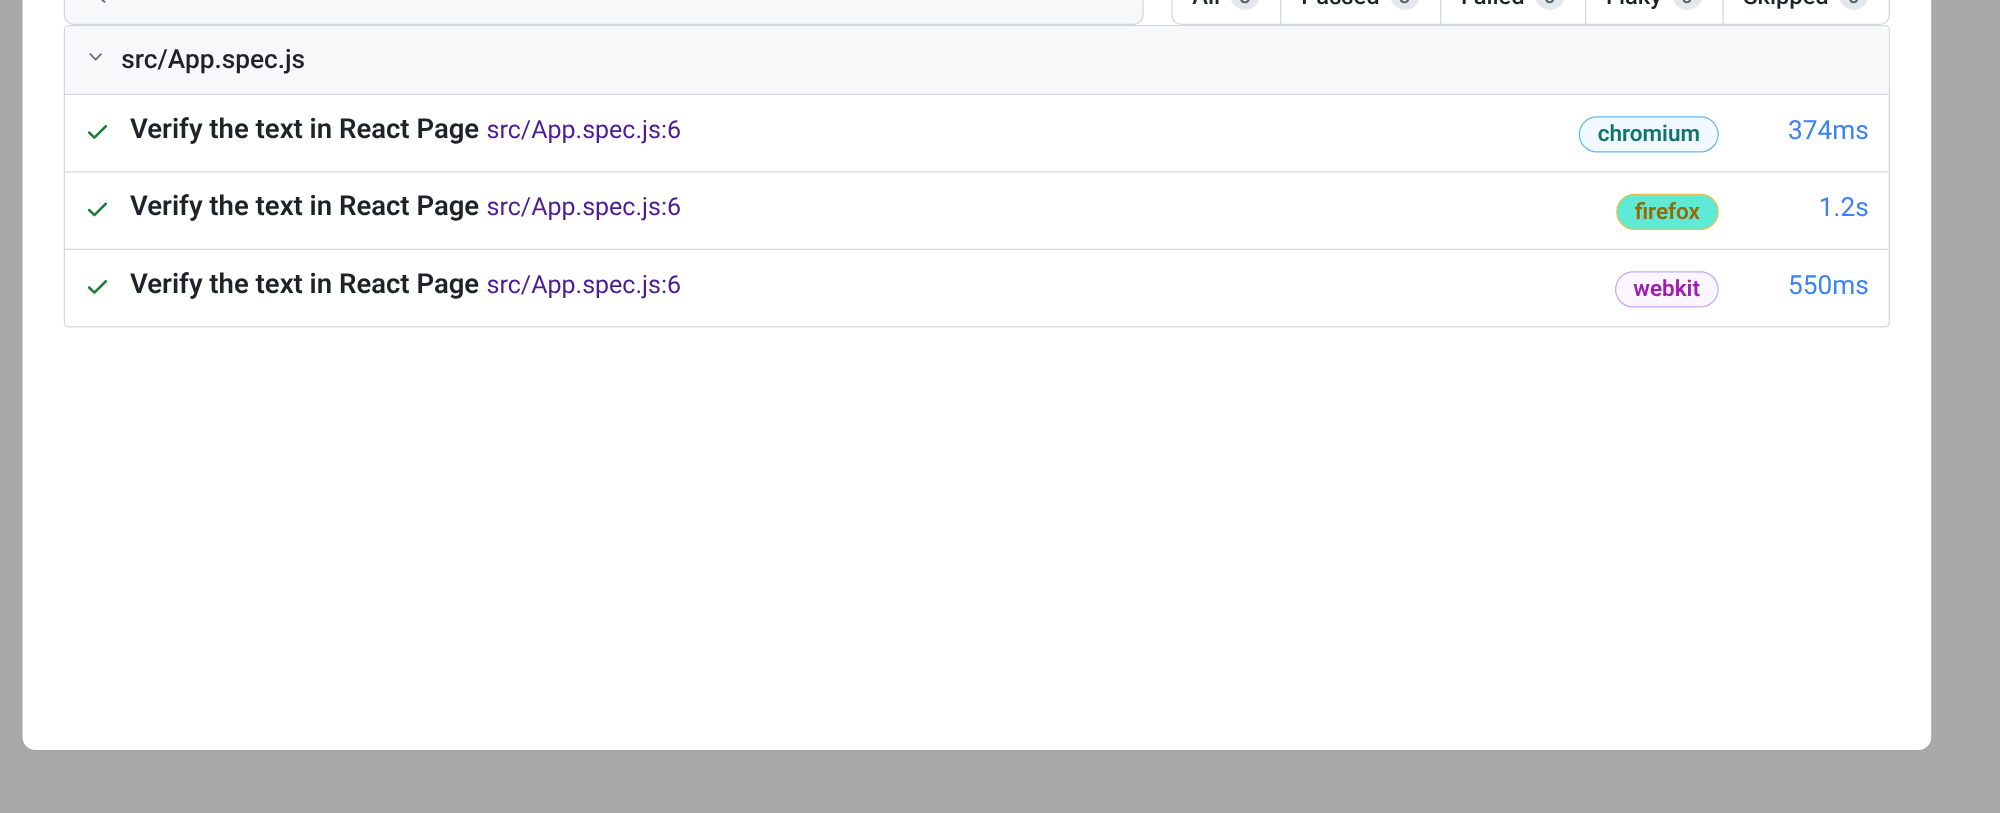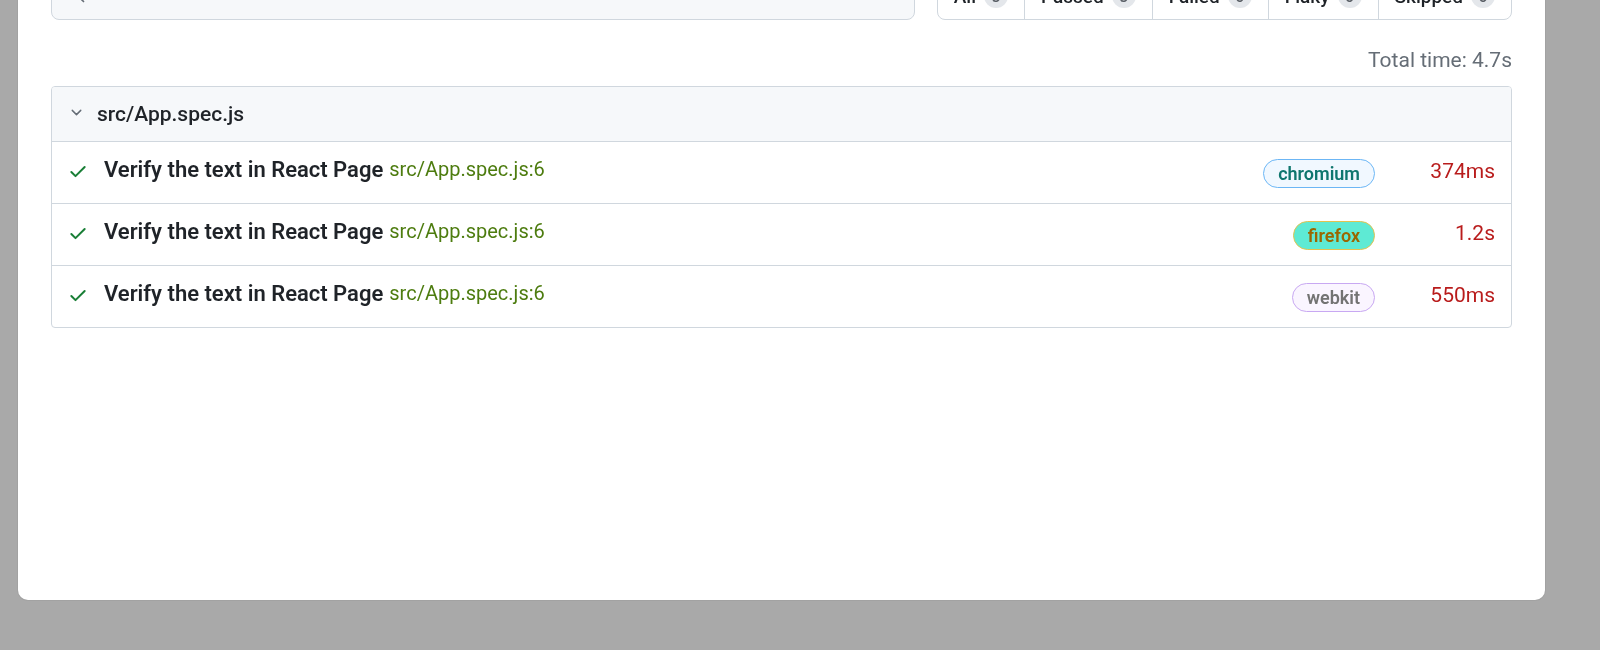--- a/index.html
+++ b/index.html
@@ -119,38 +119,38 @@
       gap: 6px;
       padding-left: 4px;
     }
     .test-title {
       font-size: 22px;
       font-weight: 600;
       color: #1f2328;
     }
     .test-loc {
       font-size: 20px;
-      color: #4d7c0f;
+      color: #4c1d95;
       font-weight: 400;
     }
     .browser-badge {
       font-size: 18px;
       font-weight: 600;
       border-radius: 50px;
       padding: 3px 14px;
       border: 1px solid;
       display: inline-block;
       margin-top: 2px;
     }
     .badge-chromium { color: #0f766e; border-color: #6cb6f5; background: #f1f8ff; }
     .badge-firefox { color: #9a6700; border-color: #e3c24f; background: #5eead4; }
-    .badge-webkit { color: #737373; border-color: #c8a8f2; background: #faf5ff; }
+    .badge-webkit { color: #a21caf; border-color: #c8a8f2; background: #faf5ff; }
     .duration {
       font-size: 21px;
-      color: #b91c1c;
+      color: #3b82f6;
       font-weight: 400;
       min-width: 90px;
       text-align: right;
       margin-top: 2px;
       margin-left: 18px;
     }
   </style>
 </head>
 <body>
 
@@ -184,21 +184,20 @@
         <span>Flaky</span>
         <span class="count-pill">0</span>
       </div>
       <div class="filter-tab">
         <span>Skipped</span>
         <span class="count-pill">0</span>
       </div>
     </div>
   </div>
 
-  <div class="totaltime">Total time: 4.7s</div>
 
   <div class="file-block">
     <div class="file-header">
       <span>
         <svg viewBox="0 0 24 24" fill="none" stroke-width="2" stroke-linecap="round" stroke-linejoin="round">
             <polyline points="6 9 12 15 18 9"></polyline>
           </svg>
       </span>
       <span>src/App.spec.js</span>
     </div>

